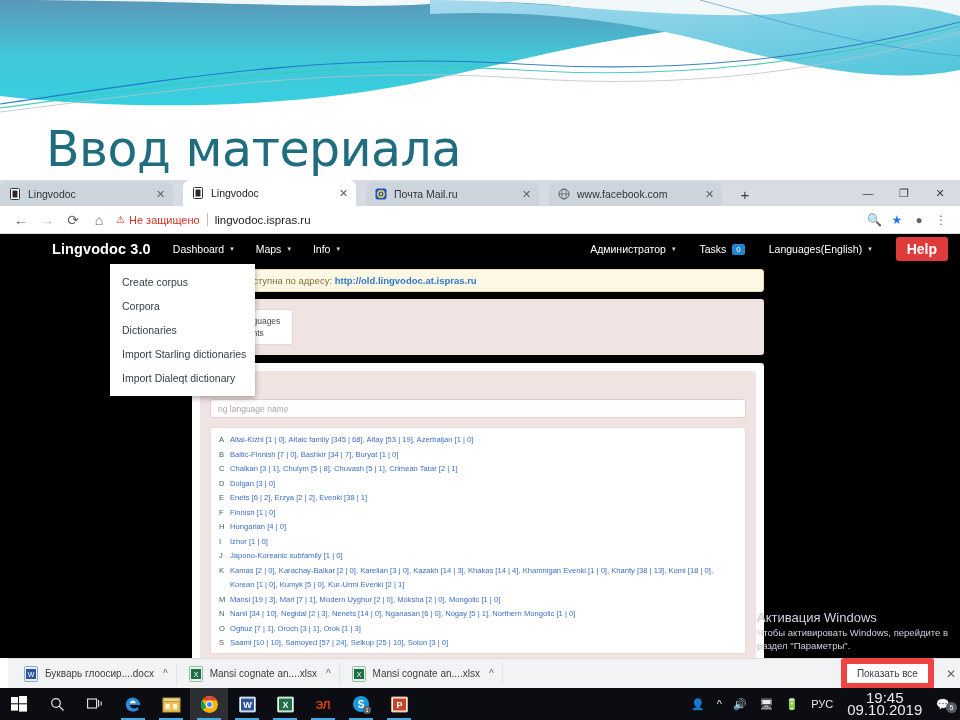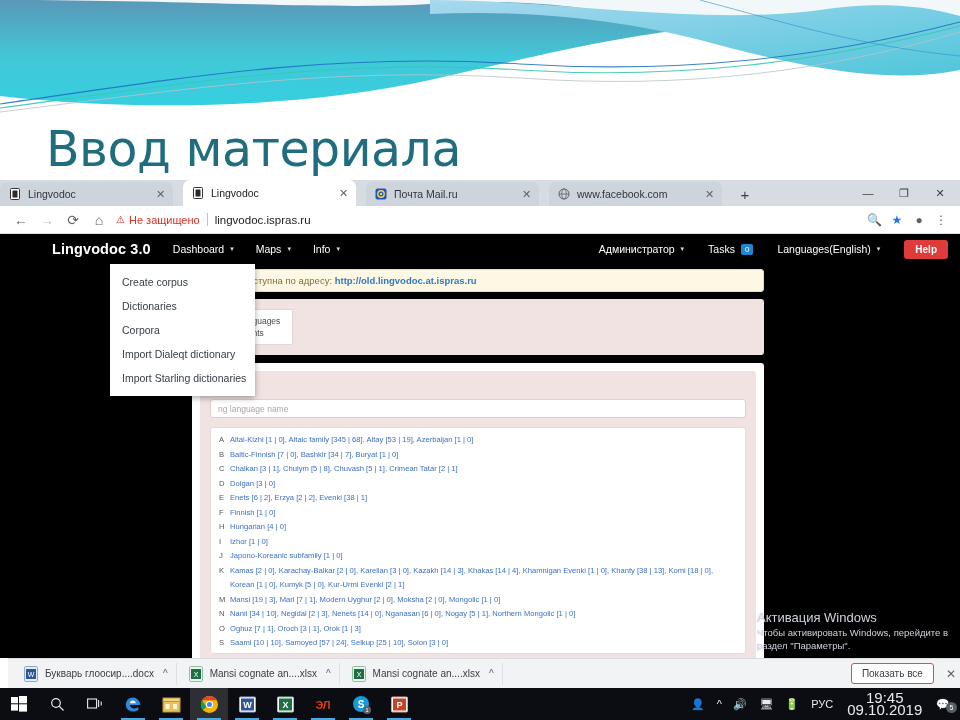--- a/index.html
+++ b/index.html
@@ -73,21 +73,21 @@
   
   .page { position:relative; height:424px; background:#000000; overflow:hidden; }
 
   .navbar { height:30px; background:#000000; display:flex; align-items:center; padding:0 12px; position:relative; z-index:5; }
   .brand { color:#ffffff; font-size:14.5px; font-weight:700; margin-right:22px; letter-spacing:.1px;padding-left:40px; }
   .navitem { color:#ffffff; font-size:10.5px; margin-right:22px; display:flex; align-items:center; white-space:nowrap; }
   .caret { margin-left:6px; font-size:7px; opacity:.85; }
   .nav-right { margin-left:auto; display:flex; align-items:center; }
   .nav-right .navitem { margin-right:0; margin-left:24px; }
   .badge { background:#2185d0; color:#fff; font-size:8px; border-radius:2px; padding:1px 4px; margin-left:6px; }
-  .helpbtn { background:#e03b3b; color:#fff; font-size:10px; border-radius:3px; padding:4px 11px;
+  .helpbtn { background:#e03b3b; color:#fff; font-size:14px; border-radius:3px; padding:4px 11px;
              margin-left:24px; font-weight:600; }
 
   .dropdown {
     position:absolute; left:110px; top:30px; width:145px; background:#ffffff;
     box-shadow:0 2px 6px rgba(0,0,0,.35); z-index:40; padding:6px 0;
   }
   .dd-item { padding:6px 12px; font-size:10.5px; color:#35404a; white-space:nowrap; }
 
   .content { position:absolute; left:192px; top:30px; width:572px; }
 
@@ -123,21 +123,21 @@
 
   
   .shelf { position:absolute; left:8px; top:658px; width:960px; height:30px; background:#f1f3f4;
            border-top:1px solid #dadce0; display:flex; align-items:center; padding:0 8px; }
   .dl-item { display:flex; align-items:center; height:22px; padding:0 8px; margin-right:4px;
              border-right:1px solid #dfe1e5; }
   .dl-ico { width:14px; height:16px; margin-right:7px; flex:0 0 auto; position:relative; }
   .dl-name { font-size:10px; color:#3c4043; white-space:nowrap; }
   .dl-caret { font-size:10px; color:#5f6368; margin-left:9px; }
   .shelf-right { margin-left:auto; display:flex; align-items:center; }
-  .showall { font-size:10px; color:#3c4043; border:1px solid #ef4444; border-radius:3px;
+  .showall { font-size:10px; color:#3c4043; border:6px solid #ef4444; border-radius:3px;
              background:#fff; padding:4px 10px; }
   .shelf-x { font-size:12px; color:#5f6368; margin-left:12px; margin-right:4px; }
 
   
   .taskbar { position:absolute; left:0; top:688px; width:960px; height:32px; background:#0b0d12;
              display:flex; align-items:center; }
   .tb-item { width:38px; height:32px; display:flex; align-items:center; justify-content:center;
              position:relative; }
   .tb-item.open::after { content:""; position:absolute; bottom:0; left:7px; right:7px; height:2px;
                           background:#4aa8e0; }
@@ -375,24 +375,24 @@
                 <span class="ltr">S</span>
                 <span class="lnames">Saami [10 | 10], Samoyed [57 | 24], Selkup [25 | 10], Solon [3 | 0]</span>
               </div>
             </div>
           </div>
         </div>
       </div>
 
       <div class="dropdown">
         <div class="dd-item">Create corpus</div>
+        <div class="dd-item">Corpora</div>
         <div class="dd-item">Dictionaries</div>
-        <div class="dd-item">Corpora</div>
+        <div class="dd-item">Import Starling dictionaries</div>
         <div class="dd-item">Import Dialeqt dictionary</div>
-        <div class="dd-item">Import Starling dictionaries</div>
       </div>
 
       <div class="activation">
         <div class="a1">Активация Windows</div>
         <div class="a2">Чтобы активировать Windows, перейдите в</div>
         <div class="a2">раздел "Параметры".</div>
       </div>
     </div>
   </div>
 

